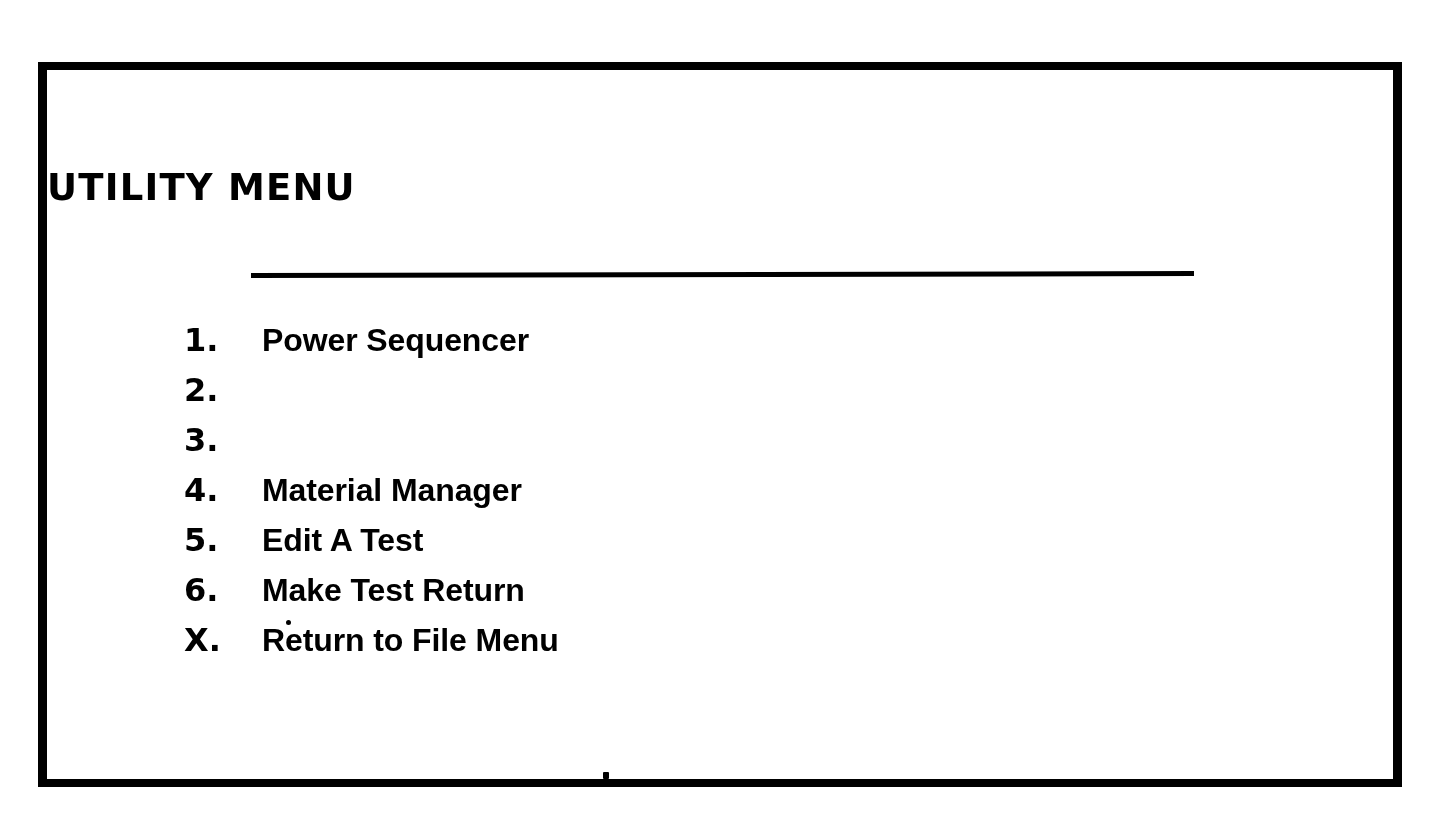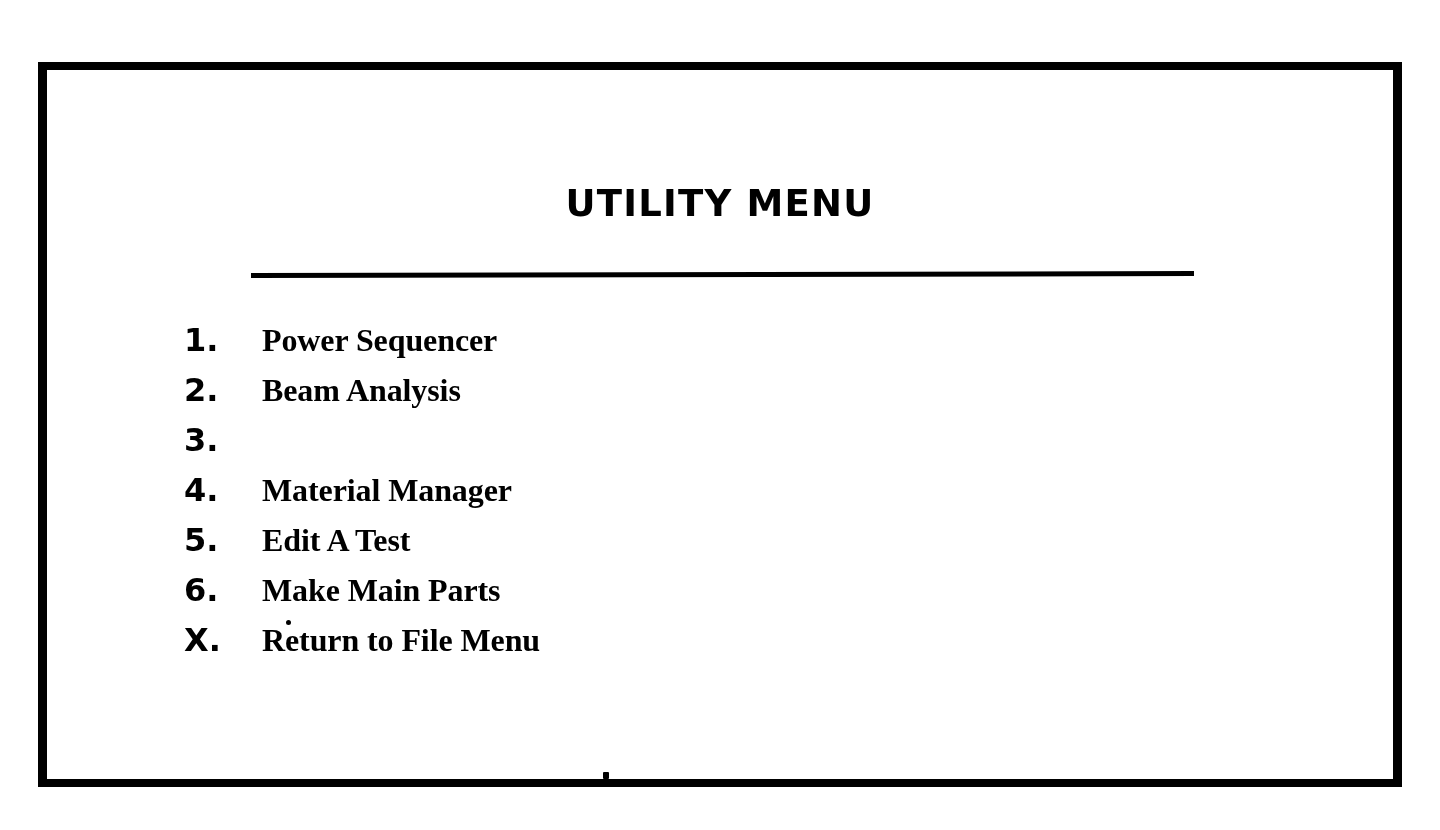--- a/index.html
+++ b/index.html
@@ -39,29 +39,28 @@
     border-right-width: 9px;
     border-bottom-width: 8px;
   }
 
   
   .menu-title {
     position: absolute;
     left: 0;
     top: 98px;
     width: 100%;
-    text-align: center;
+    text-align: left;
     font-family: "DejaVu Sans", sans-serif;
     font-weight: bold;
     font-size: 37px;
     line-height: 40px;
     letter-spacing: 1.2px;
     color: #000000;
     white-space: pre;
-    margin-top: 16px;
   }
 
   
   .menu-rule {
     position: absolute;
     left: 204px;
     top: 202px;
     width: 943px;
     height: 5px;
     background: #000000;
@@ -85,21 +84,21 @@
     width: 78px;
     flex: 0 0 78px;
     font-family: "DejaVu Sans", sans-serif;
     font-weight: bold;
     font-size: 32px;
     line-height: 38px;
     color: #000000;
     text-align: left;
   }
   .menu-label {
-    font-family: Liberation Serif, serif;
+    font-family: Liberation Sans, sans-serif;
     font-weight: bold;
     font-size: 32px;
     line-height: 38px;
     color: #000000;
     white-space: pre;
     letter-spacing: -0.1px;
   }
 
   
   .speck {
@@ -134,40 +133,39 @@
 
     <div class="menu-list">
 
       <div class="menu-row">
         <span class="menu-key">1.</span>
         <span class="menu-label">Power Sequencer</span>
       </div>
 
       <div class="menu-row">
         <span class="menu-key">2.</span>
-        <span class="menu-label">Beam Analysis</span>
       </div>
 
       <div class="menu-row">
         <span class="menu-key">3.</span>
       </div>
 
       <div class="menu-row">
         <span class="menu-key">4.</span>
         <span class="menu-label">Material Manager</span>
       </div>
 
       <div class="menu-row">
         <span class="menu-key">5.</span>
         <span class="menu-label">Edit A Test</span>
       </div>
 
       <div class="menu-row">
         <span class="menu-key">6.</span>
-        <span class="menu-label">Make Main Parts</span>
+        <span class="menu-label">Make Test Return</span>
       </div>
 
       <div class="menu-row">
         <span class="menu-key">X.</span>
         <span class="menu-label">Return to File Menu</span>
       </div>
 
     </div>
 
     <span class="speck speck-edit"></span>

